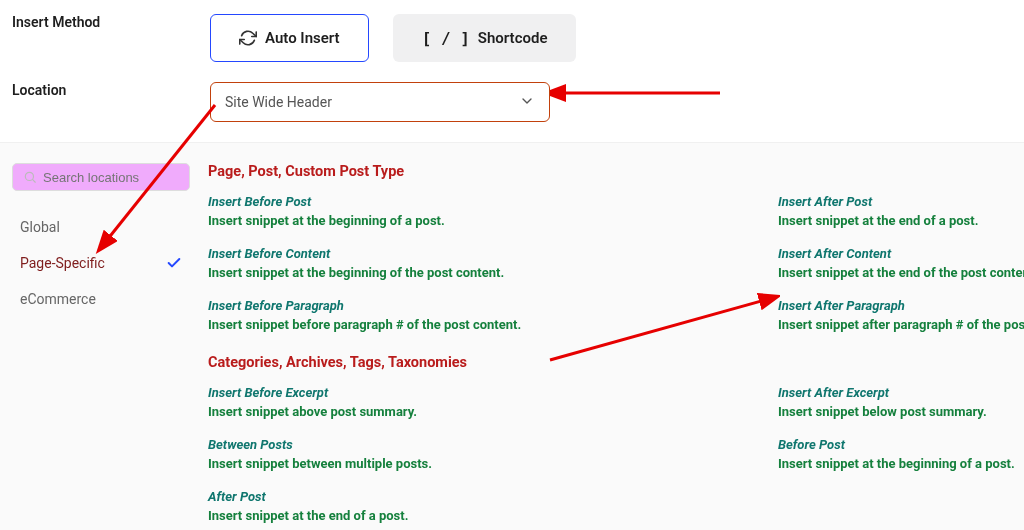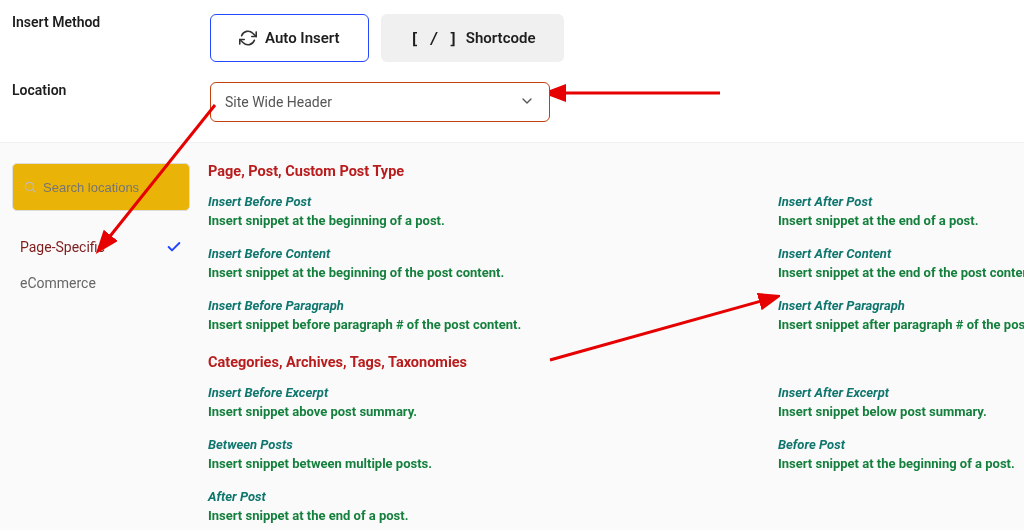--- a/index.html
+++ b/index.html
@@ -25,21 +25,21 @@
   }
   .row-label {
     width: 210px;
     padding-left: 12px;
     font-weight: 600;
     font-size: 14px;
     color: #1e1e1e;
   }
   .method-buttons {
     display: flex;
-    gap: 12px;
+    gap: 24px;
   }
   .btn {
     display: inline-flex;
     align-items: center;
     justify-content: center;
     gap: 8px;
     height: 48px;
     padding: 0 28px;
     border-radius: 6px;
     font-weight: 600;
@@ -82,24 +82,24 @@
     border-top: 1px solid #f0f0f0;
   }
   .sidebar {
     width: 200px;
     padding: 20px 10px 0 12px;
   }
   .search-wrap {
     display: flex;
     align-items: center;
     gap: 6px;
-    height: 48px;
+    height: 28px;
     border: 1px solid #ddd;
     border-radius: 5px;
-    background: #eab308;
+    background: #f0abfc;
     padding: 0 10px;
     margin-bottom: 18px;
   }
   .search-wrap .sicon { color: #bbb; display:flex; }
   .search-wrap input {
     border: none;
     outline: none;
     width: 100%;
     font-size: 13px;
     color: #555;
@@ -195,20 +195,23 @@
 <div class="lower-section">
   <div class="sidebar">
     <div class="search-wrap">
       <span class="sicon">
         <svg width="14" height="14" viewBox="0 0 24 24" fill="none" stroke="#bbb" stroke-width="2" stroke-linecap="round" stroke-linejoin="round">
             <circle cx="11" cy="11" r="7"></circle>
             <line x1="21" y1="21" x2="16.65" y2="16.65"></line>
           </svg>
       </span>
       <input placeholder="Search locations" style="">
+    </div>
+    <div class="cat-item">
+      <span>Global</span>
     </div>
     <div class="cat-item active">
       <span>Page-Specific</span>
       <span class="check">
         <svg width="16" height="16" viewBox="0 0 24 24" fill="none" stroke="#2448ff" stroke-width="3" stroke-linecap="round" stroke-linejoin="round">
             <polyline points="20 6 9 17 4 12"></polyline>
           </svg>
       </span>
     </div>
     <div class="cat-item">

